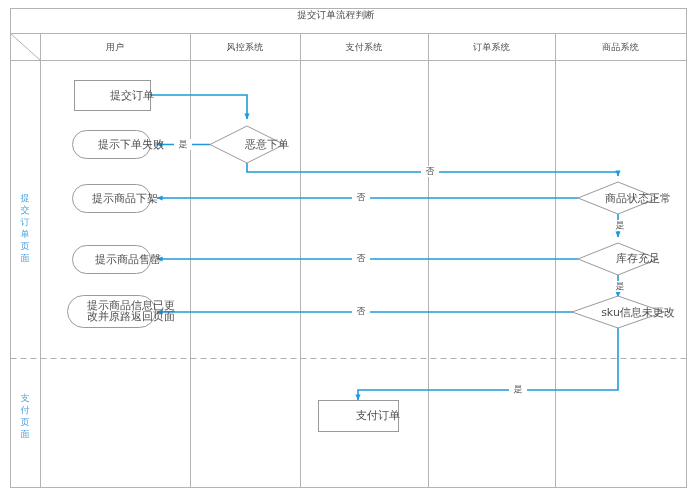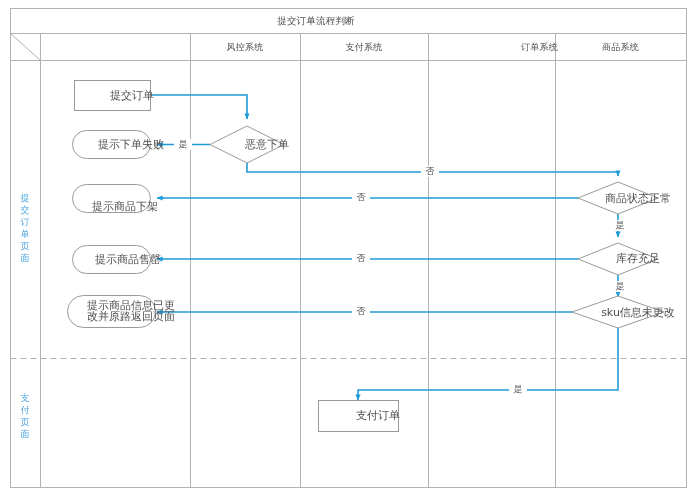--- a/index.html
+++ b/index.html
@@ -137,33 +137,34 @@
       <polygon points="578,198 618,182 658,198 618,214" fill="#ffffff" stroke="#9a9a9a" stroke-width="1"></polygon>
 
       <polygon points="578,259 618,243 658,259 618,275" fill="#ffffff" stroke="#9a9a9a" stroke-width="1"></polygon>
 
       <polygon points="572,312 618,296 664,312 618,328" fill="#ffffff" stroke="#9a9a9a" stroke-width="1"></polygon>
 
       <rect x="318.5" y="400.5" width="80" height="31" fill="#ffffff" stroke="#9a9a9a" stroke-width="1"></rect>
     </g>
   </svg>
 
-  <div class="lbl title-lbl" style="left:0;top:15px;width:632px;">提交订单流程判断</div>
+  <div class="lbl title-lbl" style="left:0;top:9px;width:632px;padding-left:20px;">提交订单流程判断</div>
 
+  <div class="lbl col-head" style="left:40px;top:41px;width:150px;">用户</div>
   <div class="lbl col-head" style="left:190px;top:41px;width:110px;">风控系统</div>
   <div class="lbl col-head" style="left:300px;top:41px;width:128px;">支付系统</div>
-  <div class="lbl col-head" style="left:428px;top:41px;width:127px;padding-left:48px;">订单系统</div>
+  <div class="lbl col-head" style="left:428px;top:41px;width:127px;">订单系统</div>
   <div class="lbl col-head" style="left:555px;top:41px;width:131px;">商品系统</div>
 
   <div class="phase-lbl" style="left:19px;top:192px;">提交订单页面</div>
   <div class="phase-lbl" style="left:19px;top:392px;">支付页面</div>
 
   <div class="node-lbl" style="left:74px;top:90px;width:76px;">提交订单</div>
   <div class="node-lbl" style="left:72px;top:139px;width:78px;">提示下单失败</div>
-  <div class="node-lbl" style="left:72px;top:201px;width:54px;">提示商品下架</div>
+  <div class="node-lbl" style="left:72px;top:193px;width:54px;">提示商品下架</div>
   <div class="node-lbl" style="left:72px;top:254px;width:72px;">提示商品售罄</div>
   <div class="node-lbl" style="left:67px;top:300px;width:88px;">提示商品信息已更</div>
   <div class="node-lbl" style="left:67px;top:311px;width:88px;">改并原路返回页面</div>
 
   <div class="node-lbl" style="left:209px;top:139px;width:76px;">恶意下单</div>
   <div class="node-lbl" style="left:573px;top:193px;width:90px;">商品状态正常</div>
   <div class="node-lbl" style="left:578px;top:254px;width:80px;font-family:Liberation Mono, monospace;">库存充足</div>
   <div class="node-lbl" style="left:571px;top:307px;width:94px;">sku信息未更改</div>
   <div class="node-lbl" style="left:318px;top:410px;width:80px;">支付订单</div>
 

